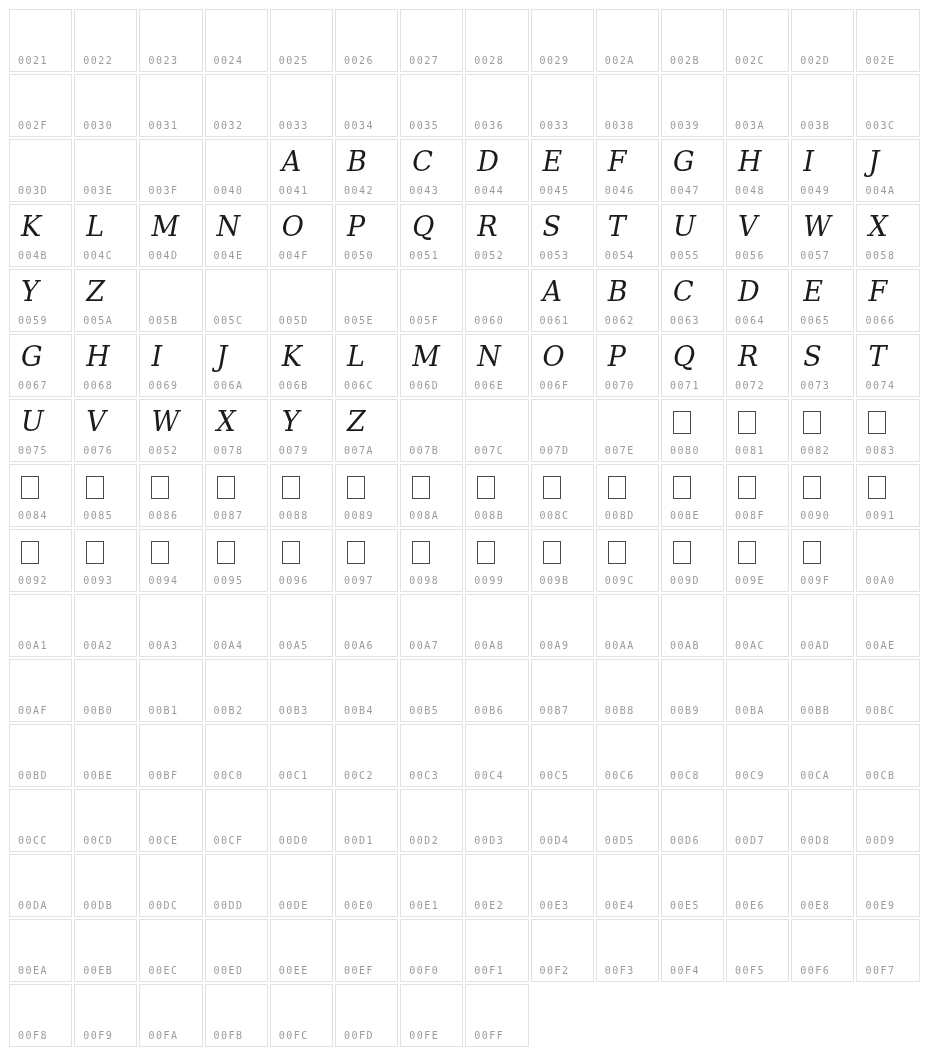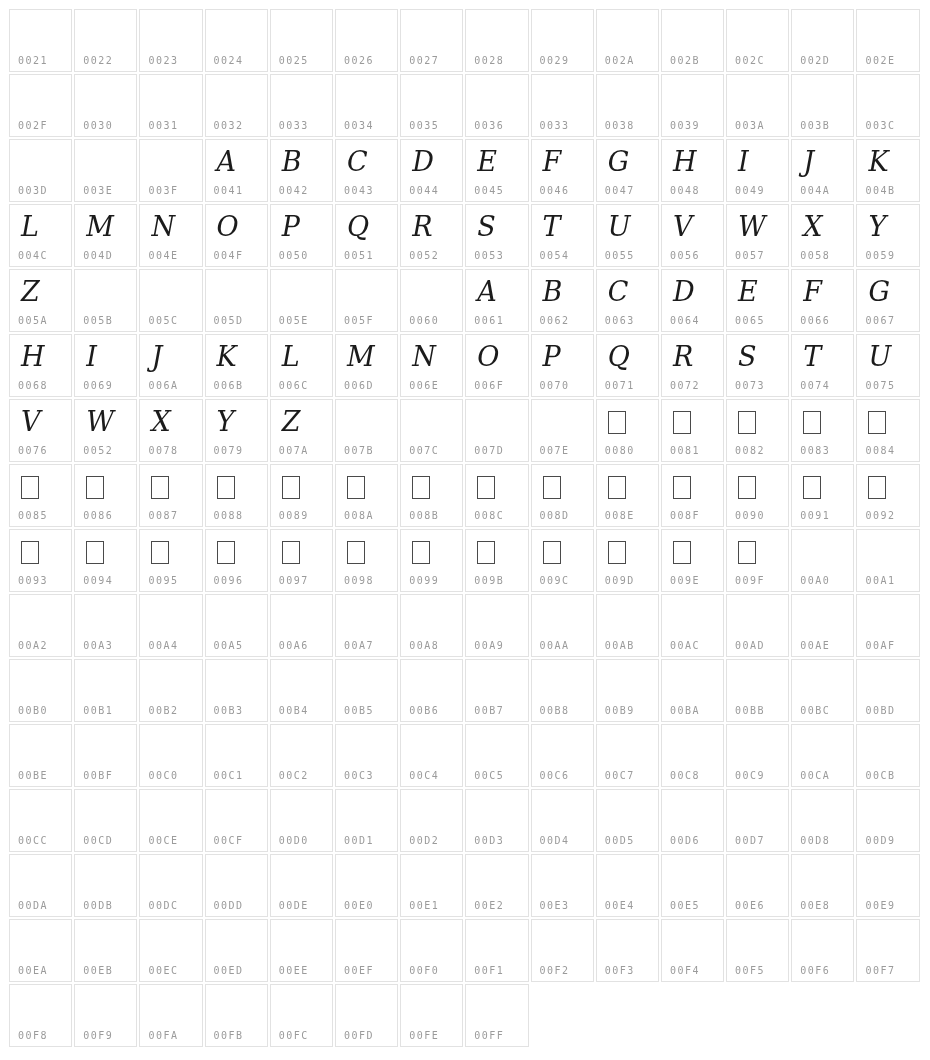--- a/index.html
+++ b/index.html
@@ -170,20 +170,24 @@
     </div>
     <div class="cell">
       <div class="glyph"></div>
       <div class="code">003E</div>
     </div>
     <div class="cell">
       <div class="glyph"></div>
       <div class="code">003F</div>
     </div>
     <div class="cell">
+      <div class="glyph"></div>
+      <div class="code">0040</div>
+    </div>
+    <div class="cell">
       <div class="glyph">A</div>
       <div class="code">0041</div>
     </div>
     <div class="cell">
       <div class="glyph">B</div>
       <div class="code">0042</div>
     </div>
     <div class="cell">
       <div class="glyph">C</div>
       <div class="code">0043</div>
@@ -758,24 +762,20 @@
       <div class="glyph"></div>
       <div class="code">00C4</div>
     </div>
     <div class="cell">
       <div class="glyph"></div>
       <div class="code">00C5</div>
     </div>
     <div class="cell">
       <div class="glyph"></div>
       <div class="code">00C6</div>
-    </div>
-    <div class="cell">
-      <div class="glyph"></div>
-      <div class="code">00C7</div>
     </div>
     <div class="cell">
       <div class="glyph"></div>
       <div class="code">00C8</div>
     </div>
     <div class="cell">
       <div class="glyph"></div>
       <div class="code">00C9</div>
     </div>
     <div class="cell">

